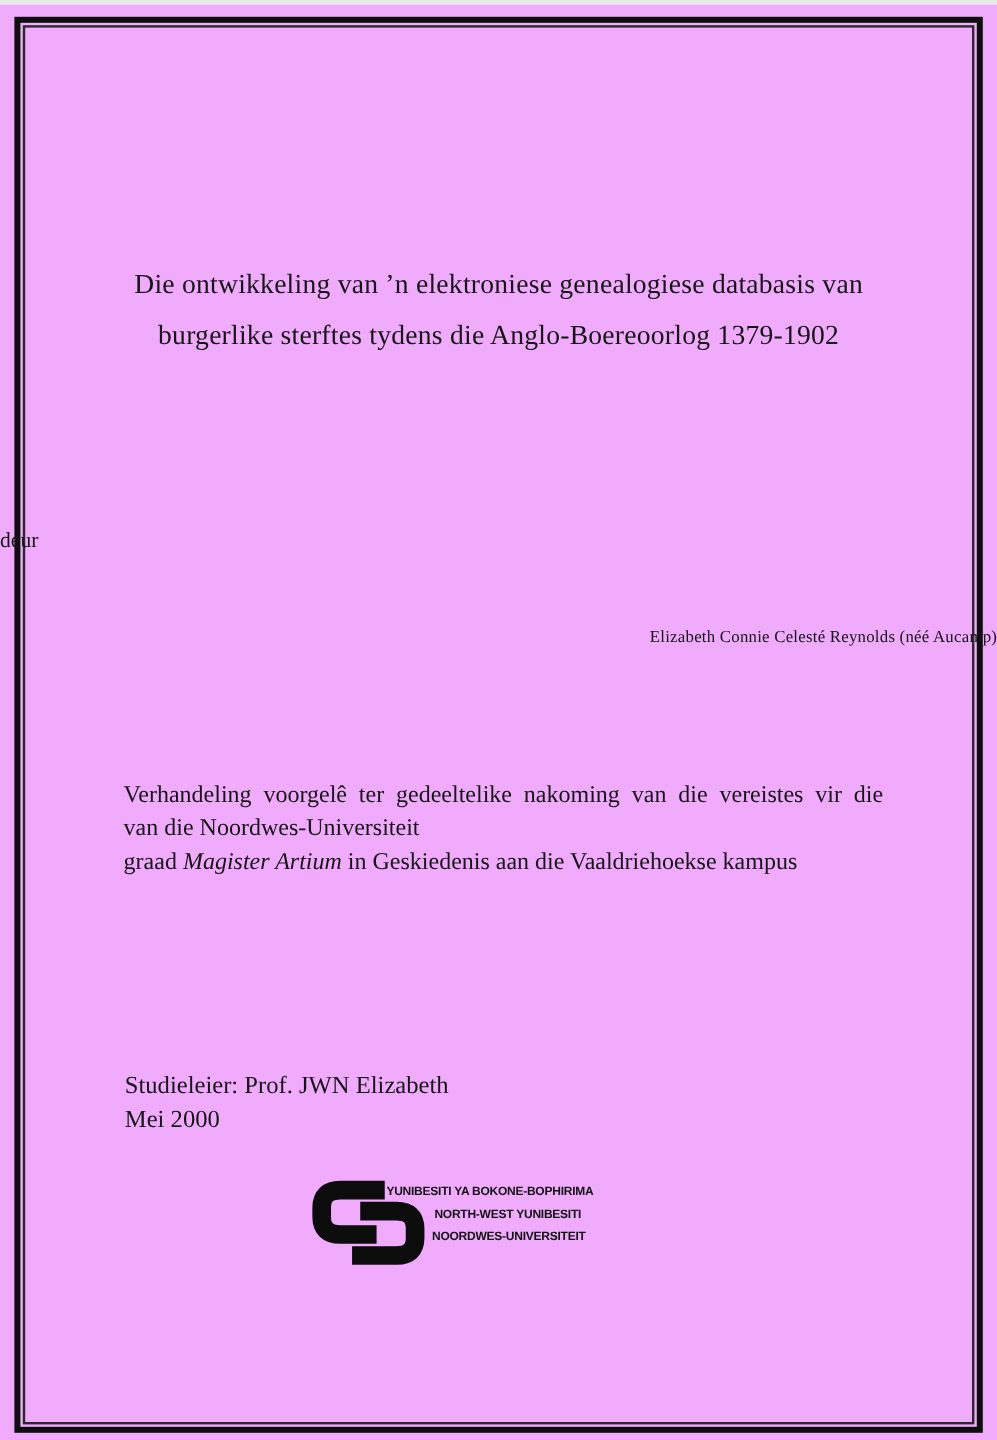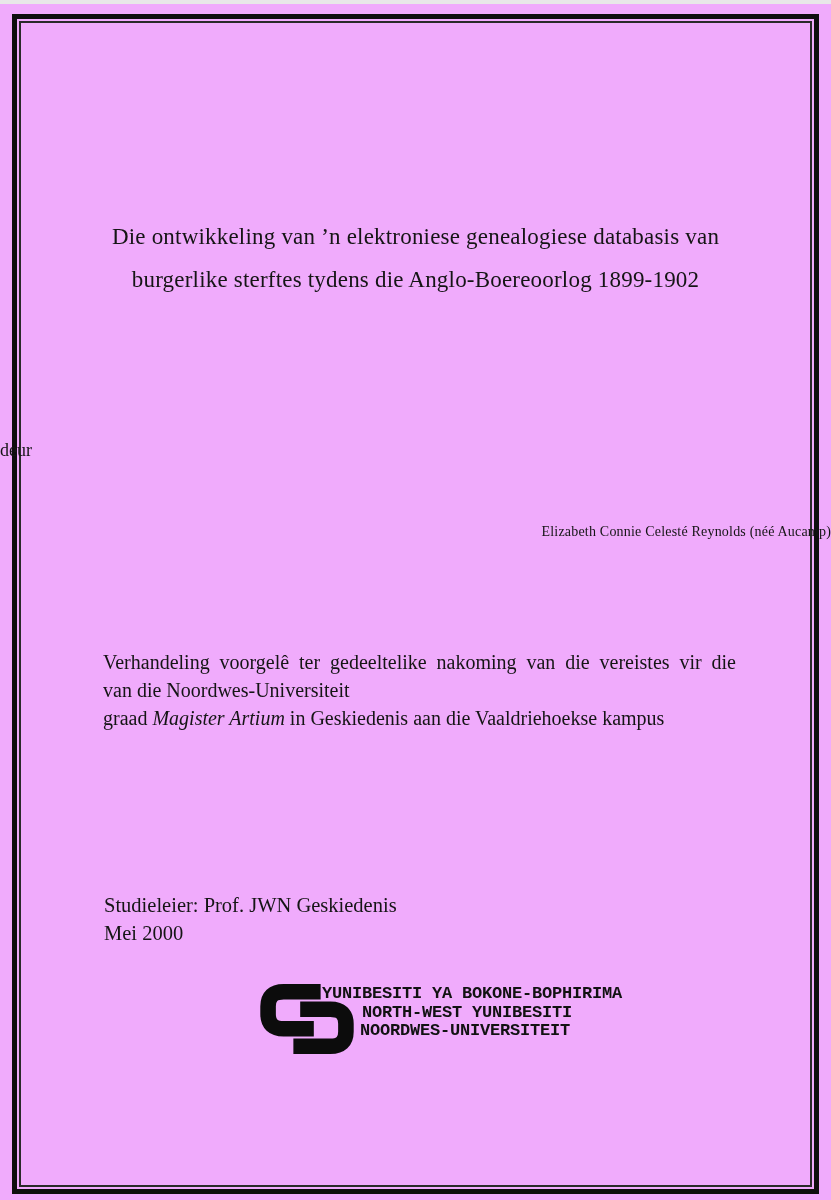--- a/index.html
+++ b/index.html
@@ -91,57 +91,57 @@
     position: absolute;
     left: 258px;
     top: 979px;
     width: 98px;
     height: 72px;
   }
   .logo-text {
     position: absolute;
     top: 981px;
     left: 322px;
-    font-family: Liberation Mono, monospace;
+    font-family: Liberation Sans, sans-serif;
     font-weight: 700;
-    font-size: 17px;
+    font-size: 10px;
     line-height: 18.5px;
     letter-spacing: -0.2px;
     color: #121212;
     white-space: nowrap;
   }
   .logo-text .lg2 { margin-left: 40px; }
   .logo-text .lg3 { margin-left: 38px; }
 </style>
 </head>
 <body>
 
 <div class="page">
 
   <div class="frame">
     <div class="frame-inner"></div>
   </div>
 
   <h1 class="title">
     <span class="tline">Die ontwikkeling van ’n elektroniese genealogiese databasis van</span>
-    <span class="tline">burgerlike sterftes tydens die Anglo-Boereoorlog 1899-1902</span>
+    <span class="tline">burgerlike sterftes tydens die Anglo-Boereoorlog 1379-1902</span>
   </h1>
 
   <div class="byline">deur</div>
 
   <div class="author">Elizabeth Connie Celesté Reynolds (néé Aucamp)</div>
 
   <div class="submission">
     <div class="sub-line justify">Verhandeling voorgelê ter gedeeltelike nakoming van die vereistes vir die</div>
     <div class="sub-line">van die Noordwes-Universiteit</div>
     <div class="sub-line"><span>graad </span><em>Magister Artium</em><span> in Geskiedenis aan die Vaaldriehoekse kampus</span></div>
   </div>
 
   <div class="supervisor-block">
-    <div>Studieleier: Prof. JWN Geskiedenis</div>
+    <div>Studieleier: Prof. JWN Elizabeth</div>
     <div>Mei 2000</div>
   </div>
 
   <svg class="logo-mark" viewBox="0 0 100 74" xmlns="http://www.w3.org/2000/svg" aria-hidden="true">
     <path d="M64 9 H26 Q10 9 10 24 V32 Q10 47 26 47 H57" fill="none" stroke="#0c0c0c" stroke-width="16" stroke-linecap="butt"></path>
     <path d="M36 65 H74 Q90 65 90 50 V42 Q90 27 74 27 H43" fill="none" stroke="#0c0c0c" stroke-width="16" stroke-linecap="butt"></path>
   </svg>
 
   <div class="logo-text">
     <div class="lg1">YUNIBESITI YA BOKONE-BOPHIRIMA</div>

